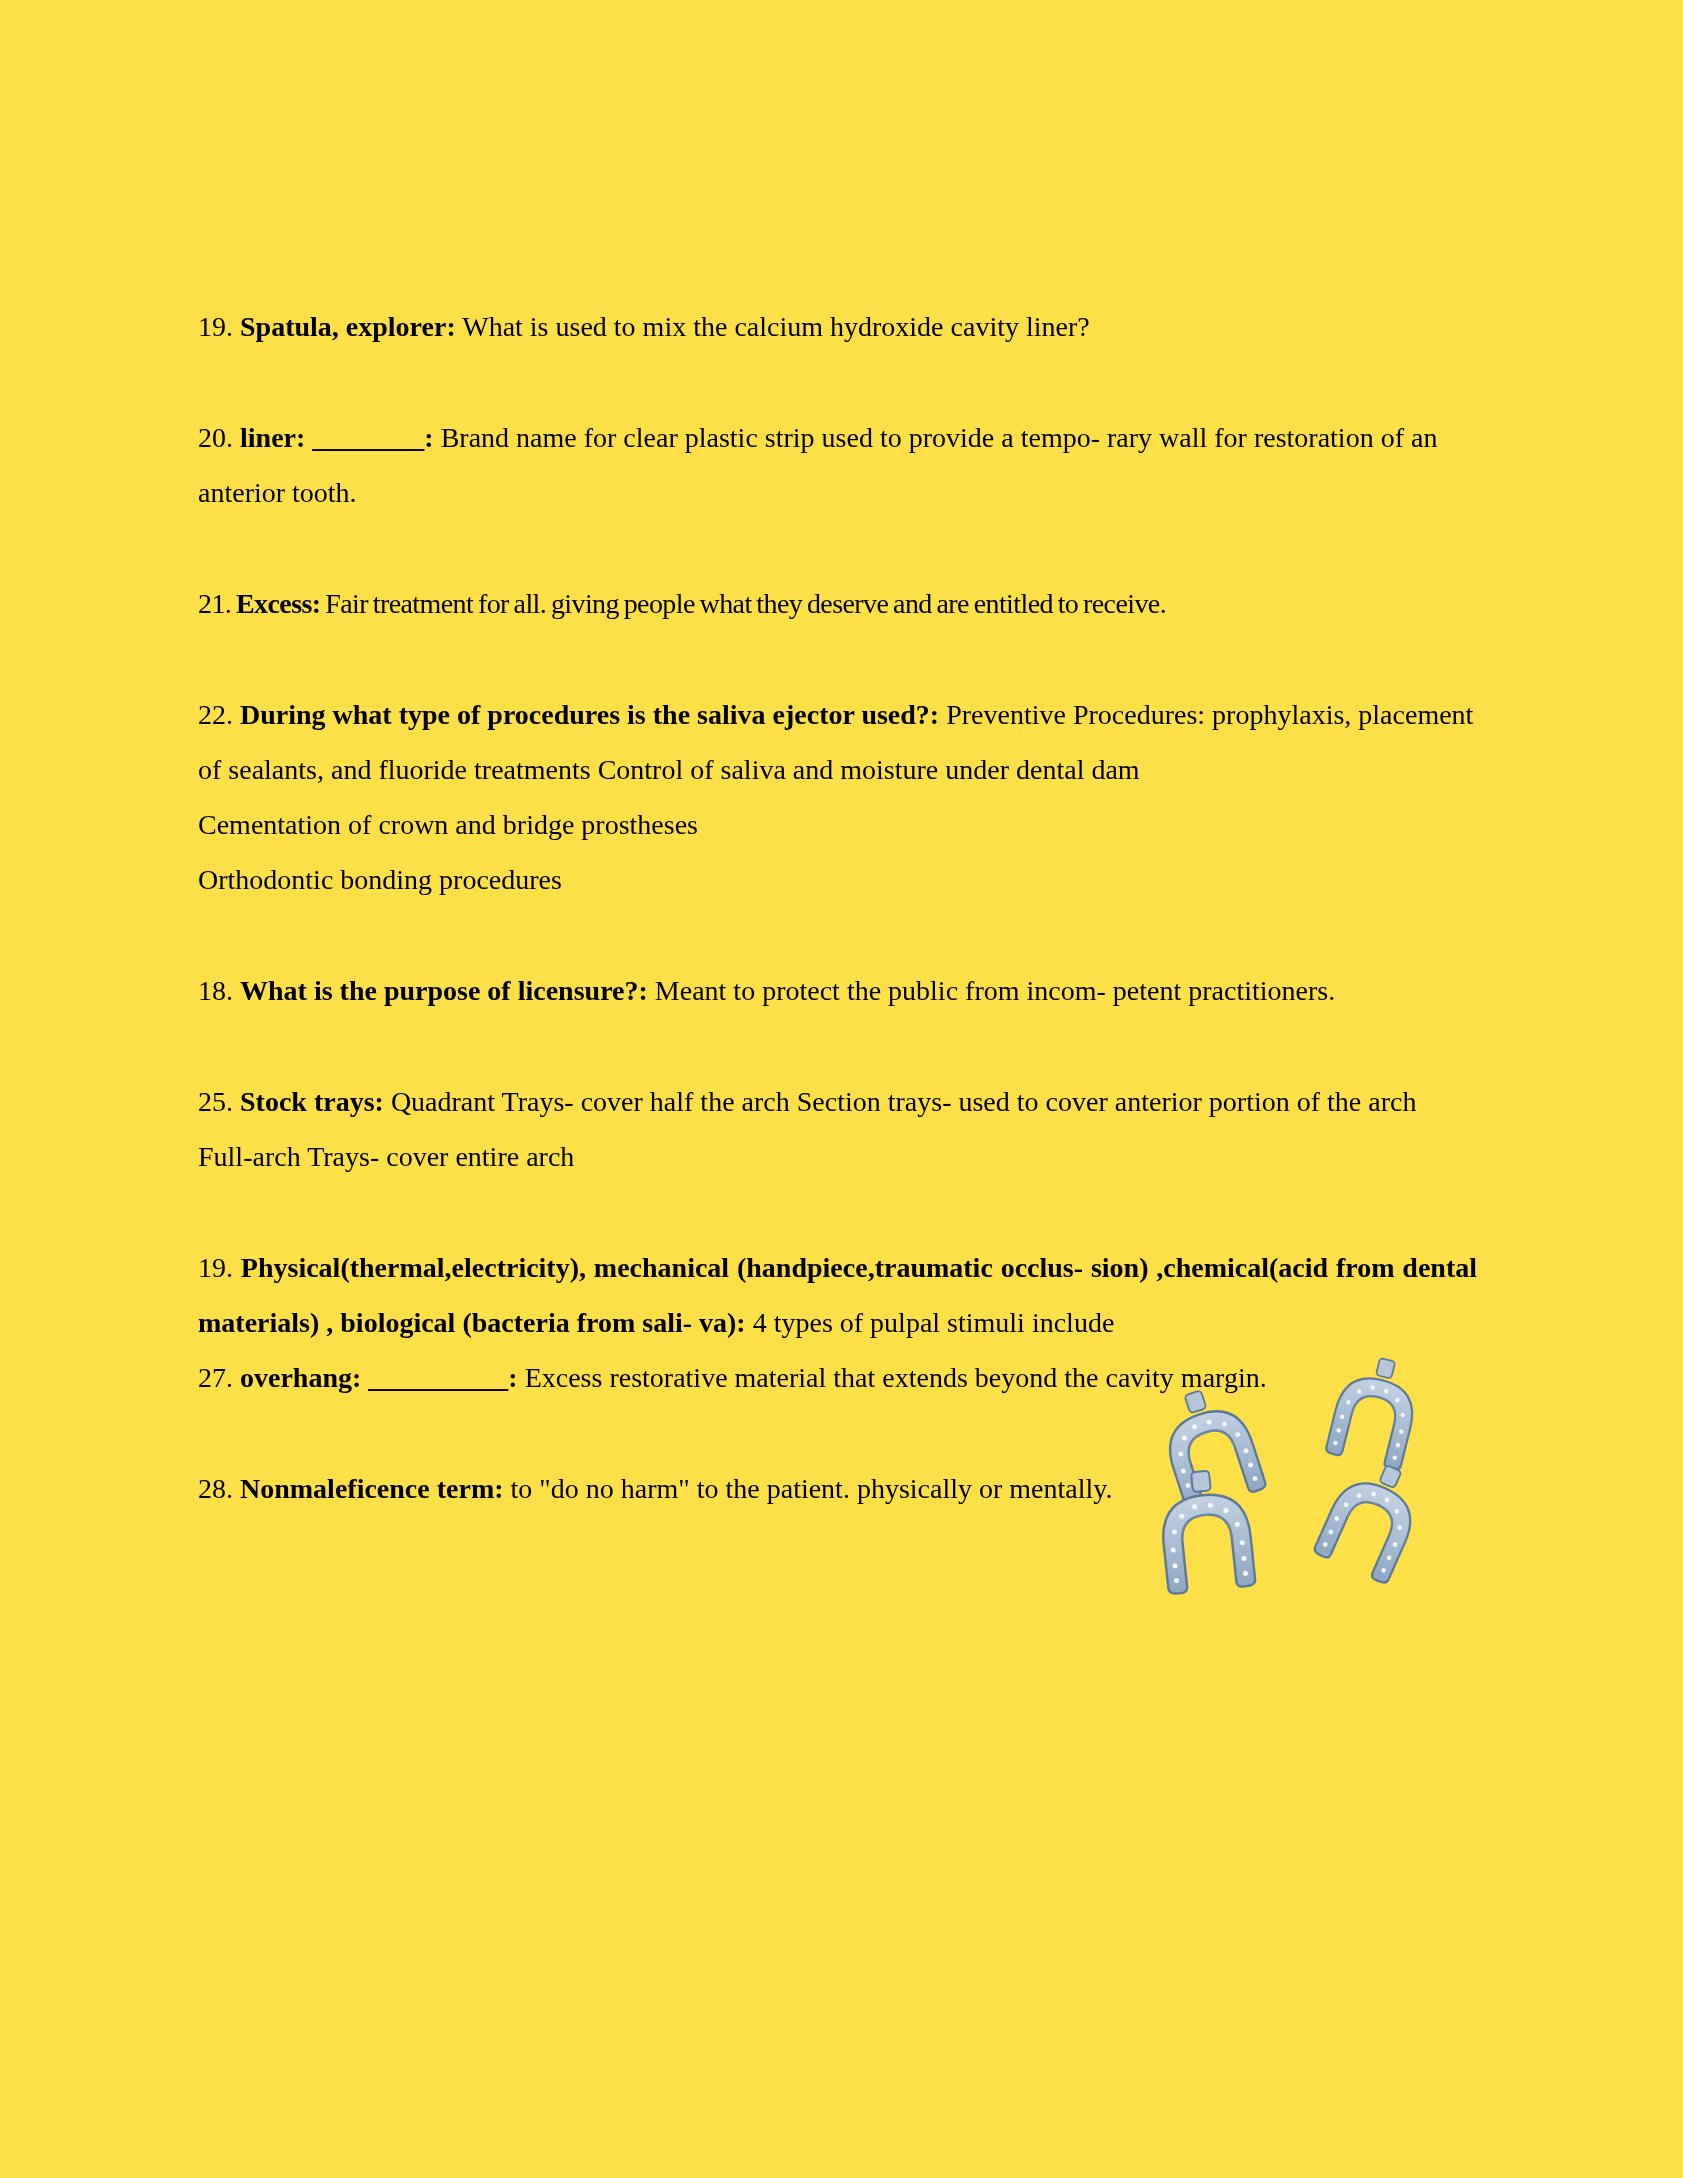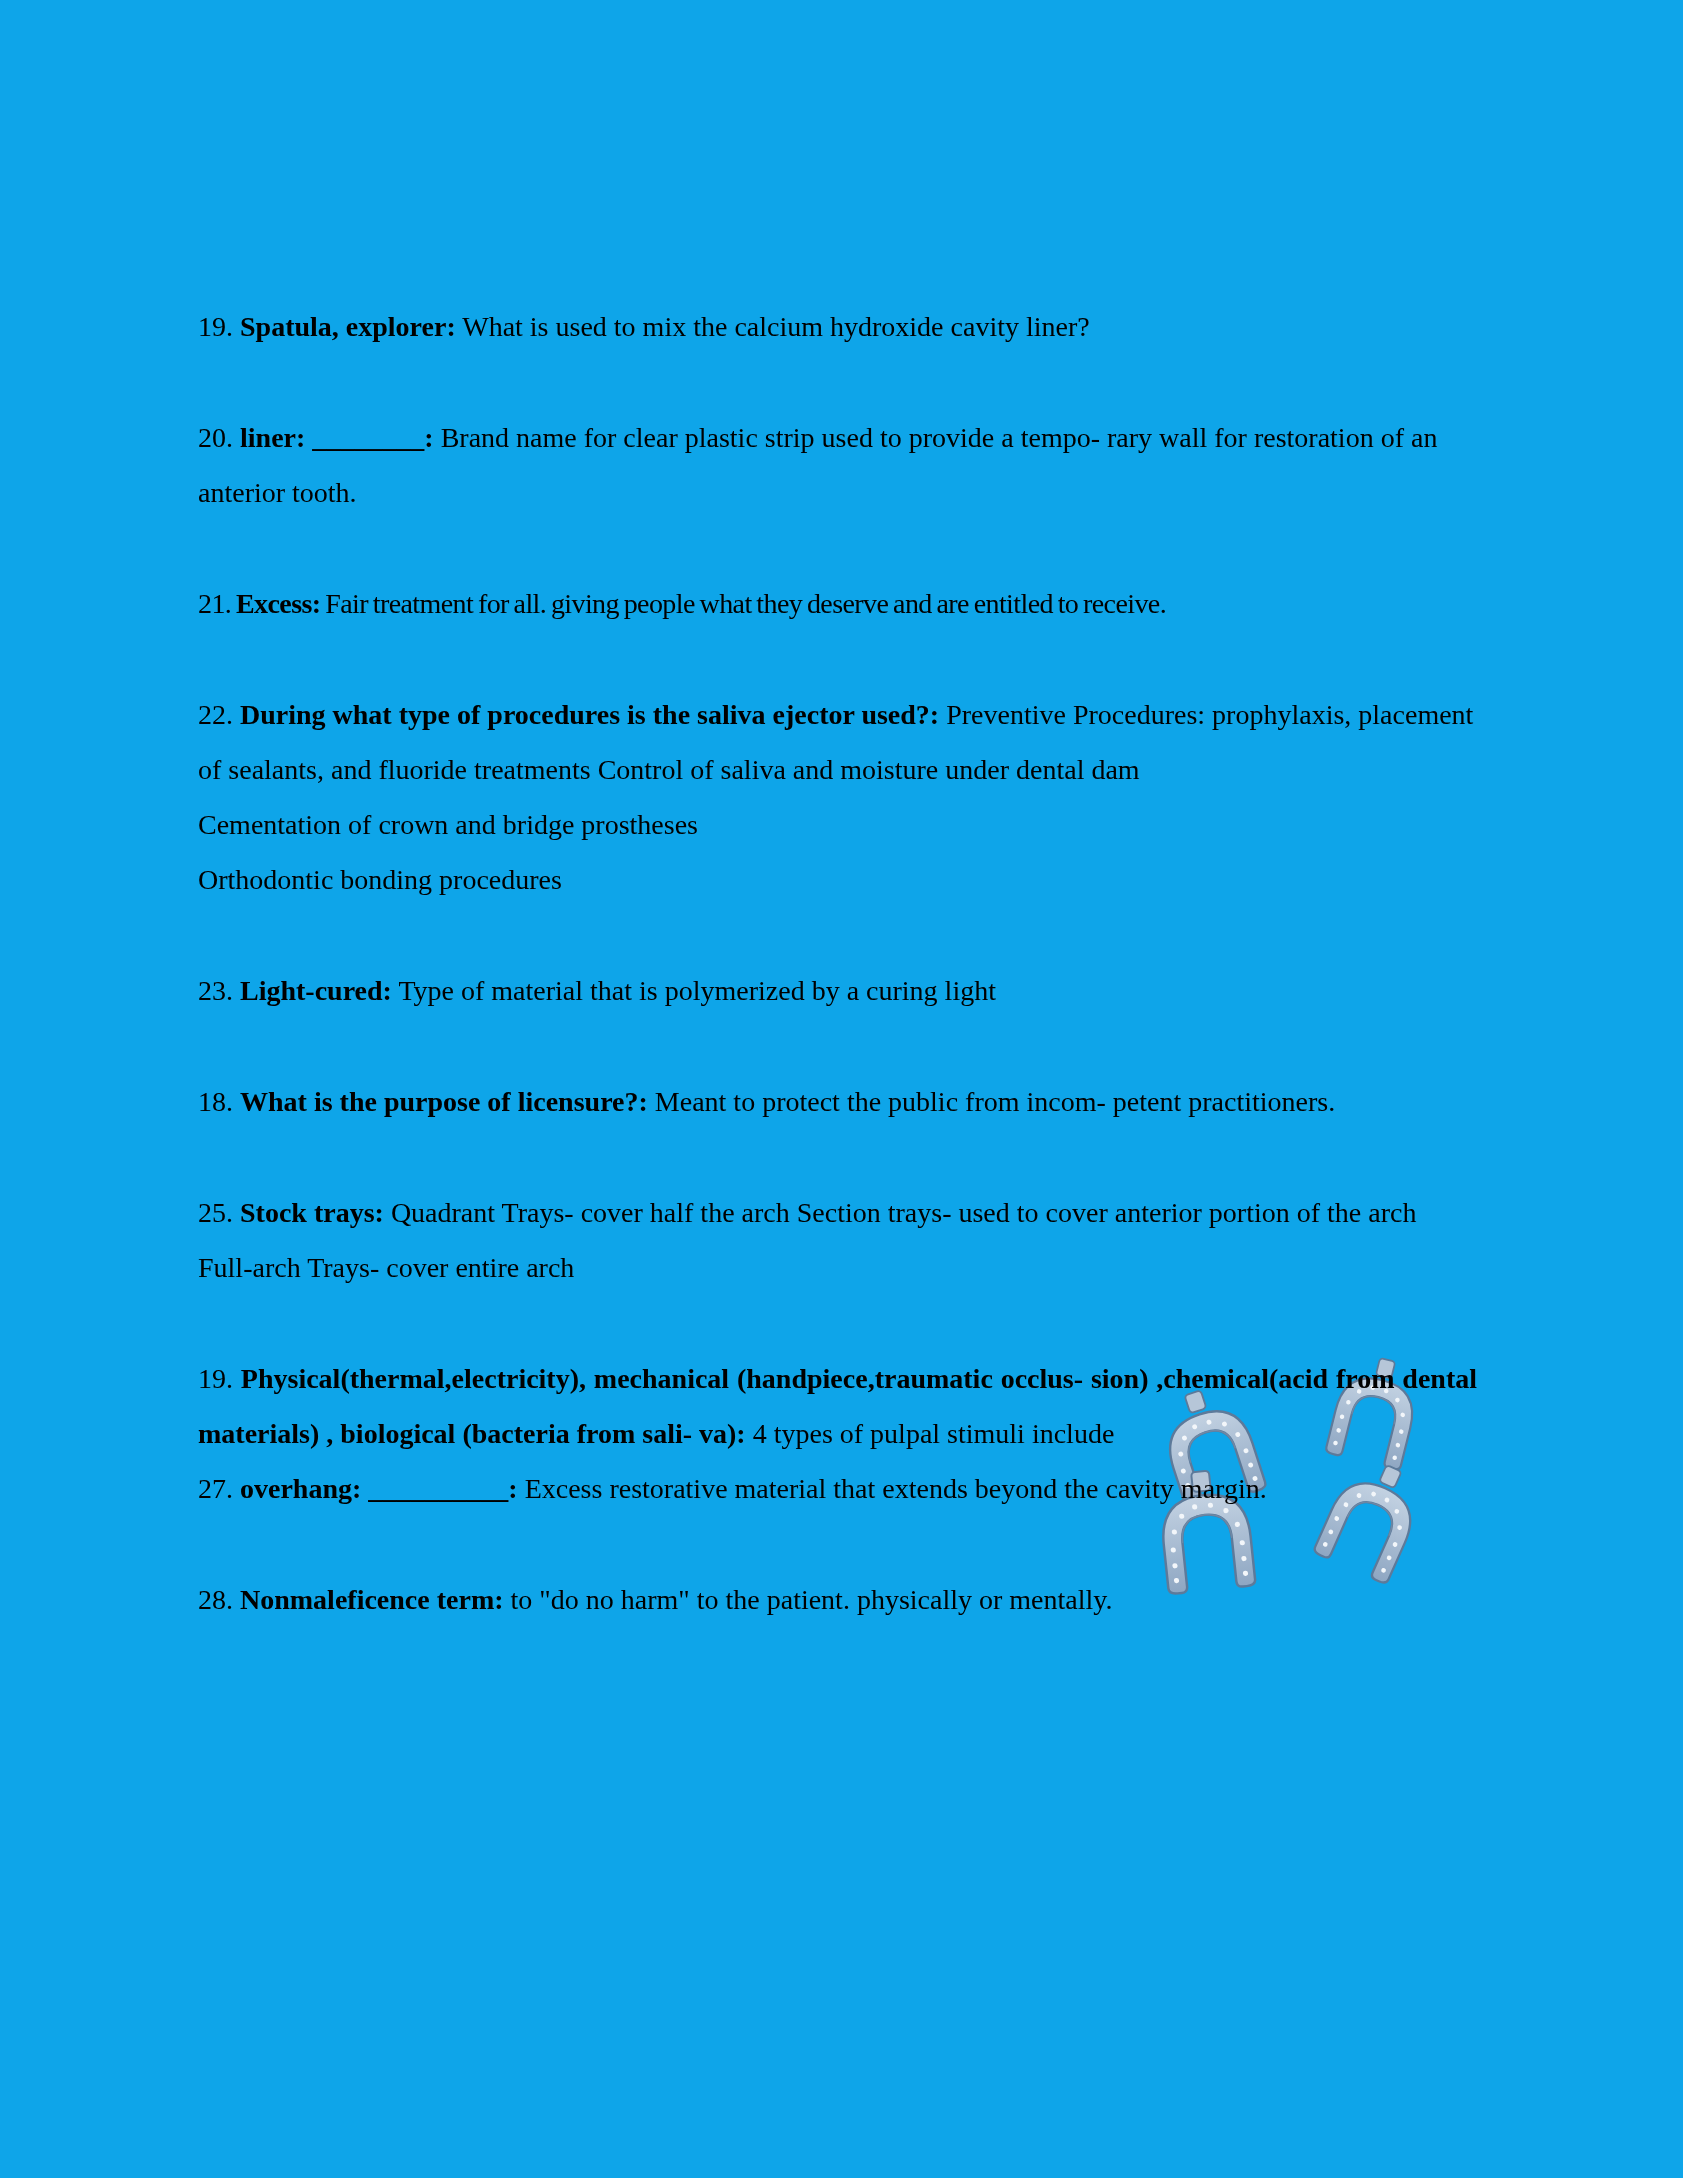--- a/index.html
+++ b/index.html
@@ -10,21 +10,21 @@
   }
   body {
     position: relative;
     overflow: hidden;
     font-family: "Liberation Serif", serif;
     color: #000000;
   }
   .page {
     position: absolute;
     inset: 0;
-    background: #0ea5e9;
+    background: #fde047;
   }
   .content {
     position: absolute;
     left: 198px;
     top: 299px;
     width: 1279px;
     z-index: 2;
   }
   .item {
     font-size: 28px;
@@ -58,21 +58,20 @@
     <p class="item"><span class="num">19.</span> <b class="term">Spatula, explorer:</b> <span class="def">What is used to mix the calcium hydroxide cavity liner?</span></p>
 
     <p class="item"><span class="num">20.</span> <b class="term">liner: ________:</b> <span class="def">Brand name for clear plastic strip used to provide a tempo- rary wall for restoration of an anterior tooth.</span></p>
 
     <p class="item condensed"><span class="num">21.</span> <b class="term">Excess:</b> <span class="def">Fair treatment for all. giving people what they deserve and are entitled to receive.</span></p>
 
     <p class="item"><span class="num">22.</span> <b class="term">During what type of procedures is the saliva ejector used?:</b> <span class="def">Preventive Procedures: prophylaxis, placement of sealants, and fluoride treatments Control of saliva and moisture under dental dam
 Cementation of crown and bridge prostheses
 Orthodontic bonding procedures</span></p>
 
-    <p class="item"><span class="num">23.</span> <b class="term">Light-cured:</b> <span class="def">Type of material that is polymerized by a curing light</span></p>
 
     <p class="item"><span class="num">18.</span> <b class="term">What is the purpose of licensure?:</b> <span class="def">Meant to protect the public from incom- petent practitioners.</span></p>
 
     <p class="item"><span class="num">25.</span> <b class="term">Stock trays:</b> <span class="def">Quadrant Trays- cover half the arch Section trays- used to cover anterior portion of the arch Full-arch Trays- cover entire arch</span></p>
 
     <p class="item justify gap-before no-gap"><span class="num">19.</span> <b class="term">Physical(thermal,electricity), mechanical (handpiece,traumatic occlus- sion) ,chemical(acid from dental materials) , biological (bacteria from sali- va):</b> <span class="def">4 types of pulpal stimuli include</span></p>
 
     <p class="item"><span class="num">27.</span> <b class="term">overhang: __________:</b> <span class="def">Excess restorative material that extends beyond the cavity margin.</span></p>
 
     <p class="item"><span class="num">28.</span> <b class="term">Nonmaleficence term:</b> <span class="def">to "do no harm" to the patient. physically or mentally.</span></p>

